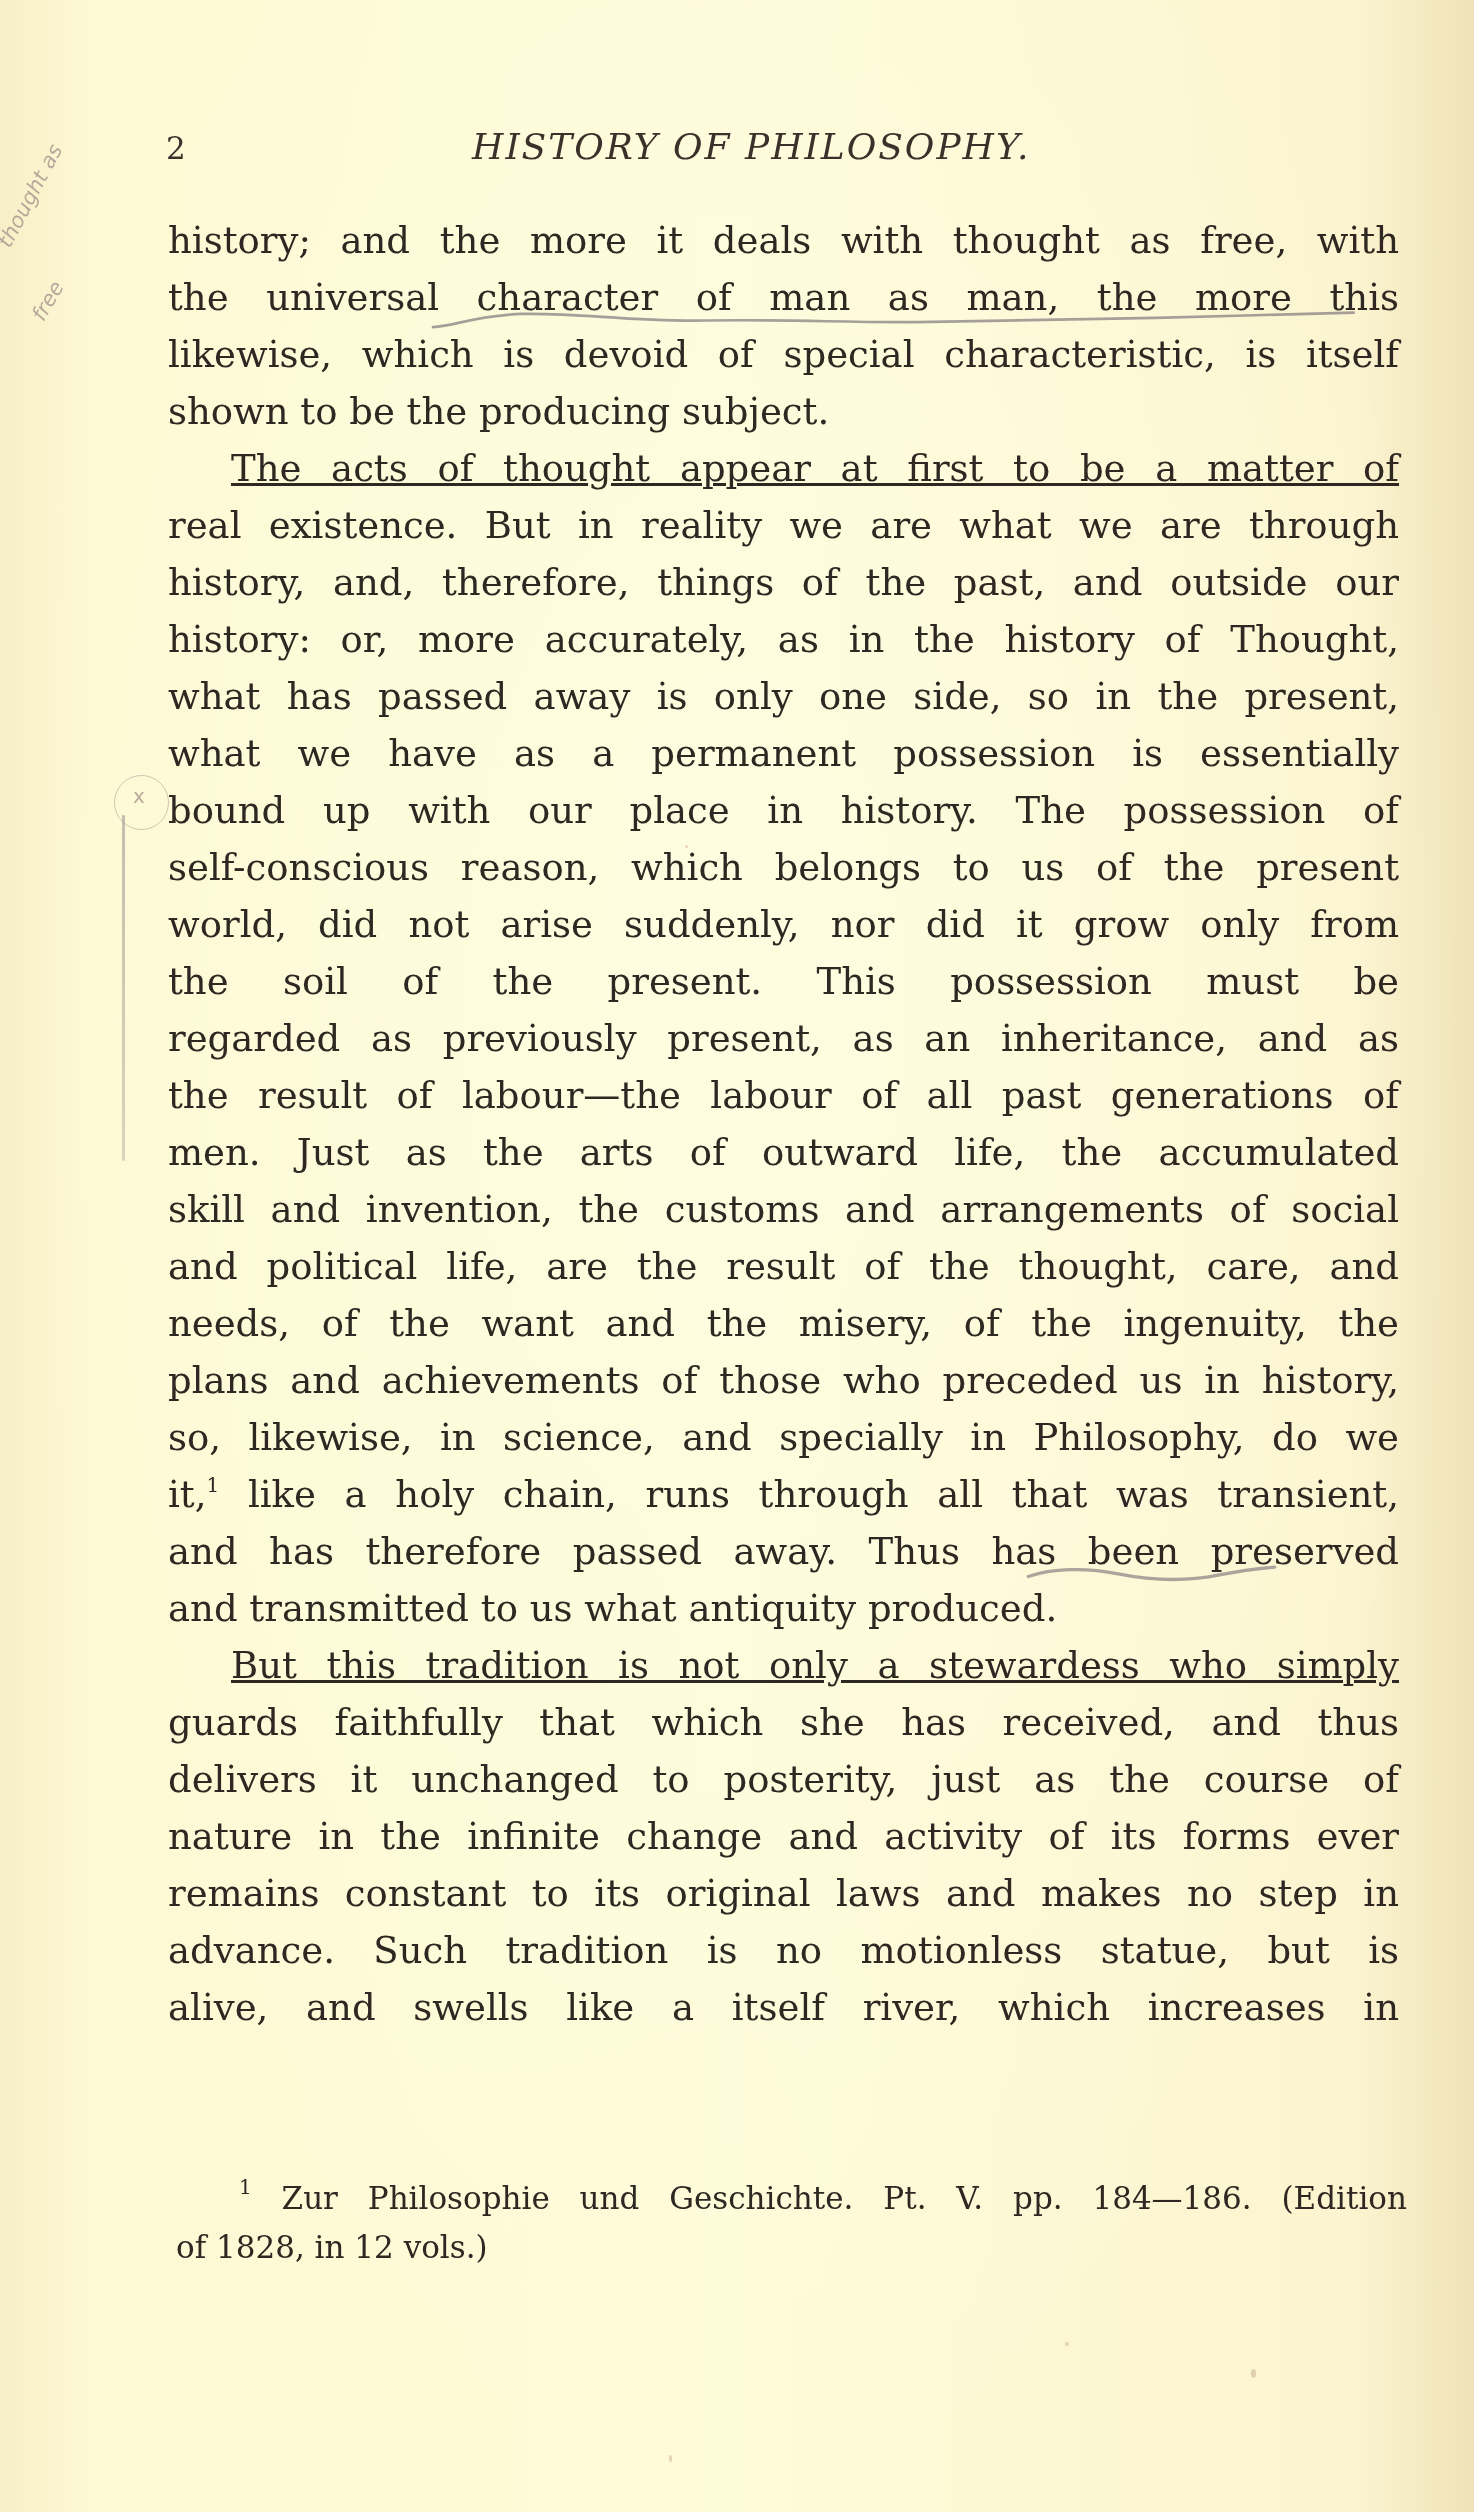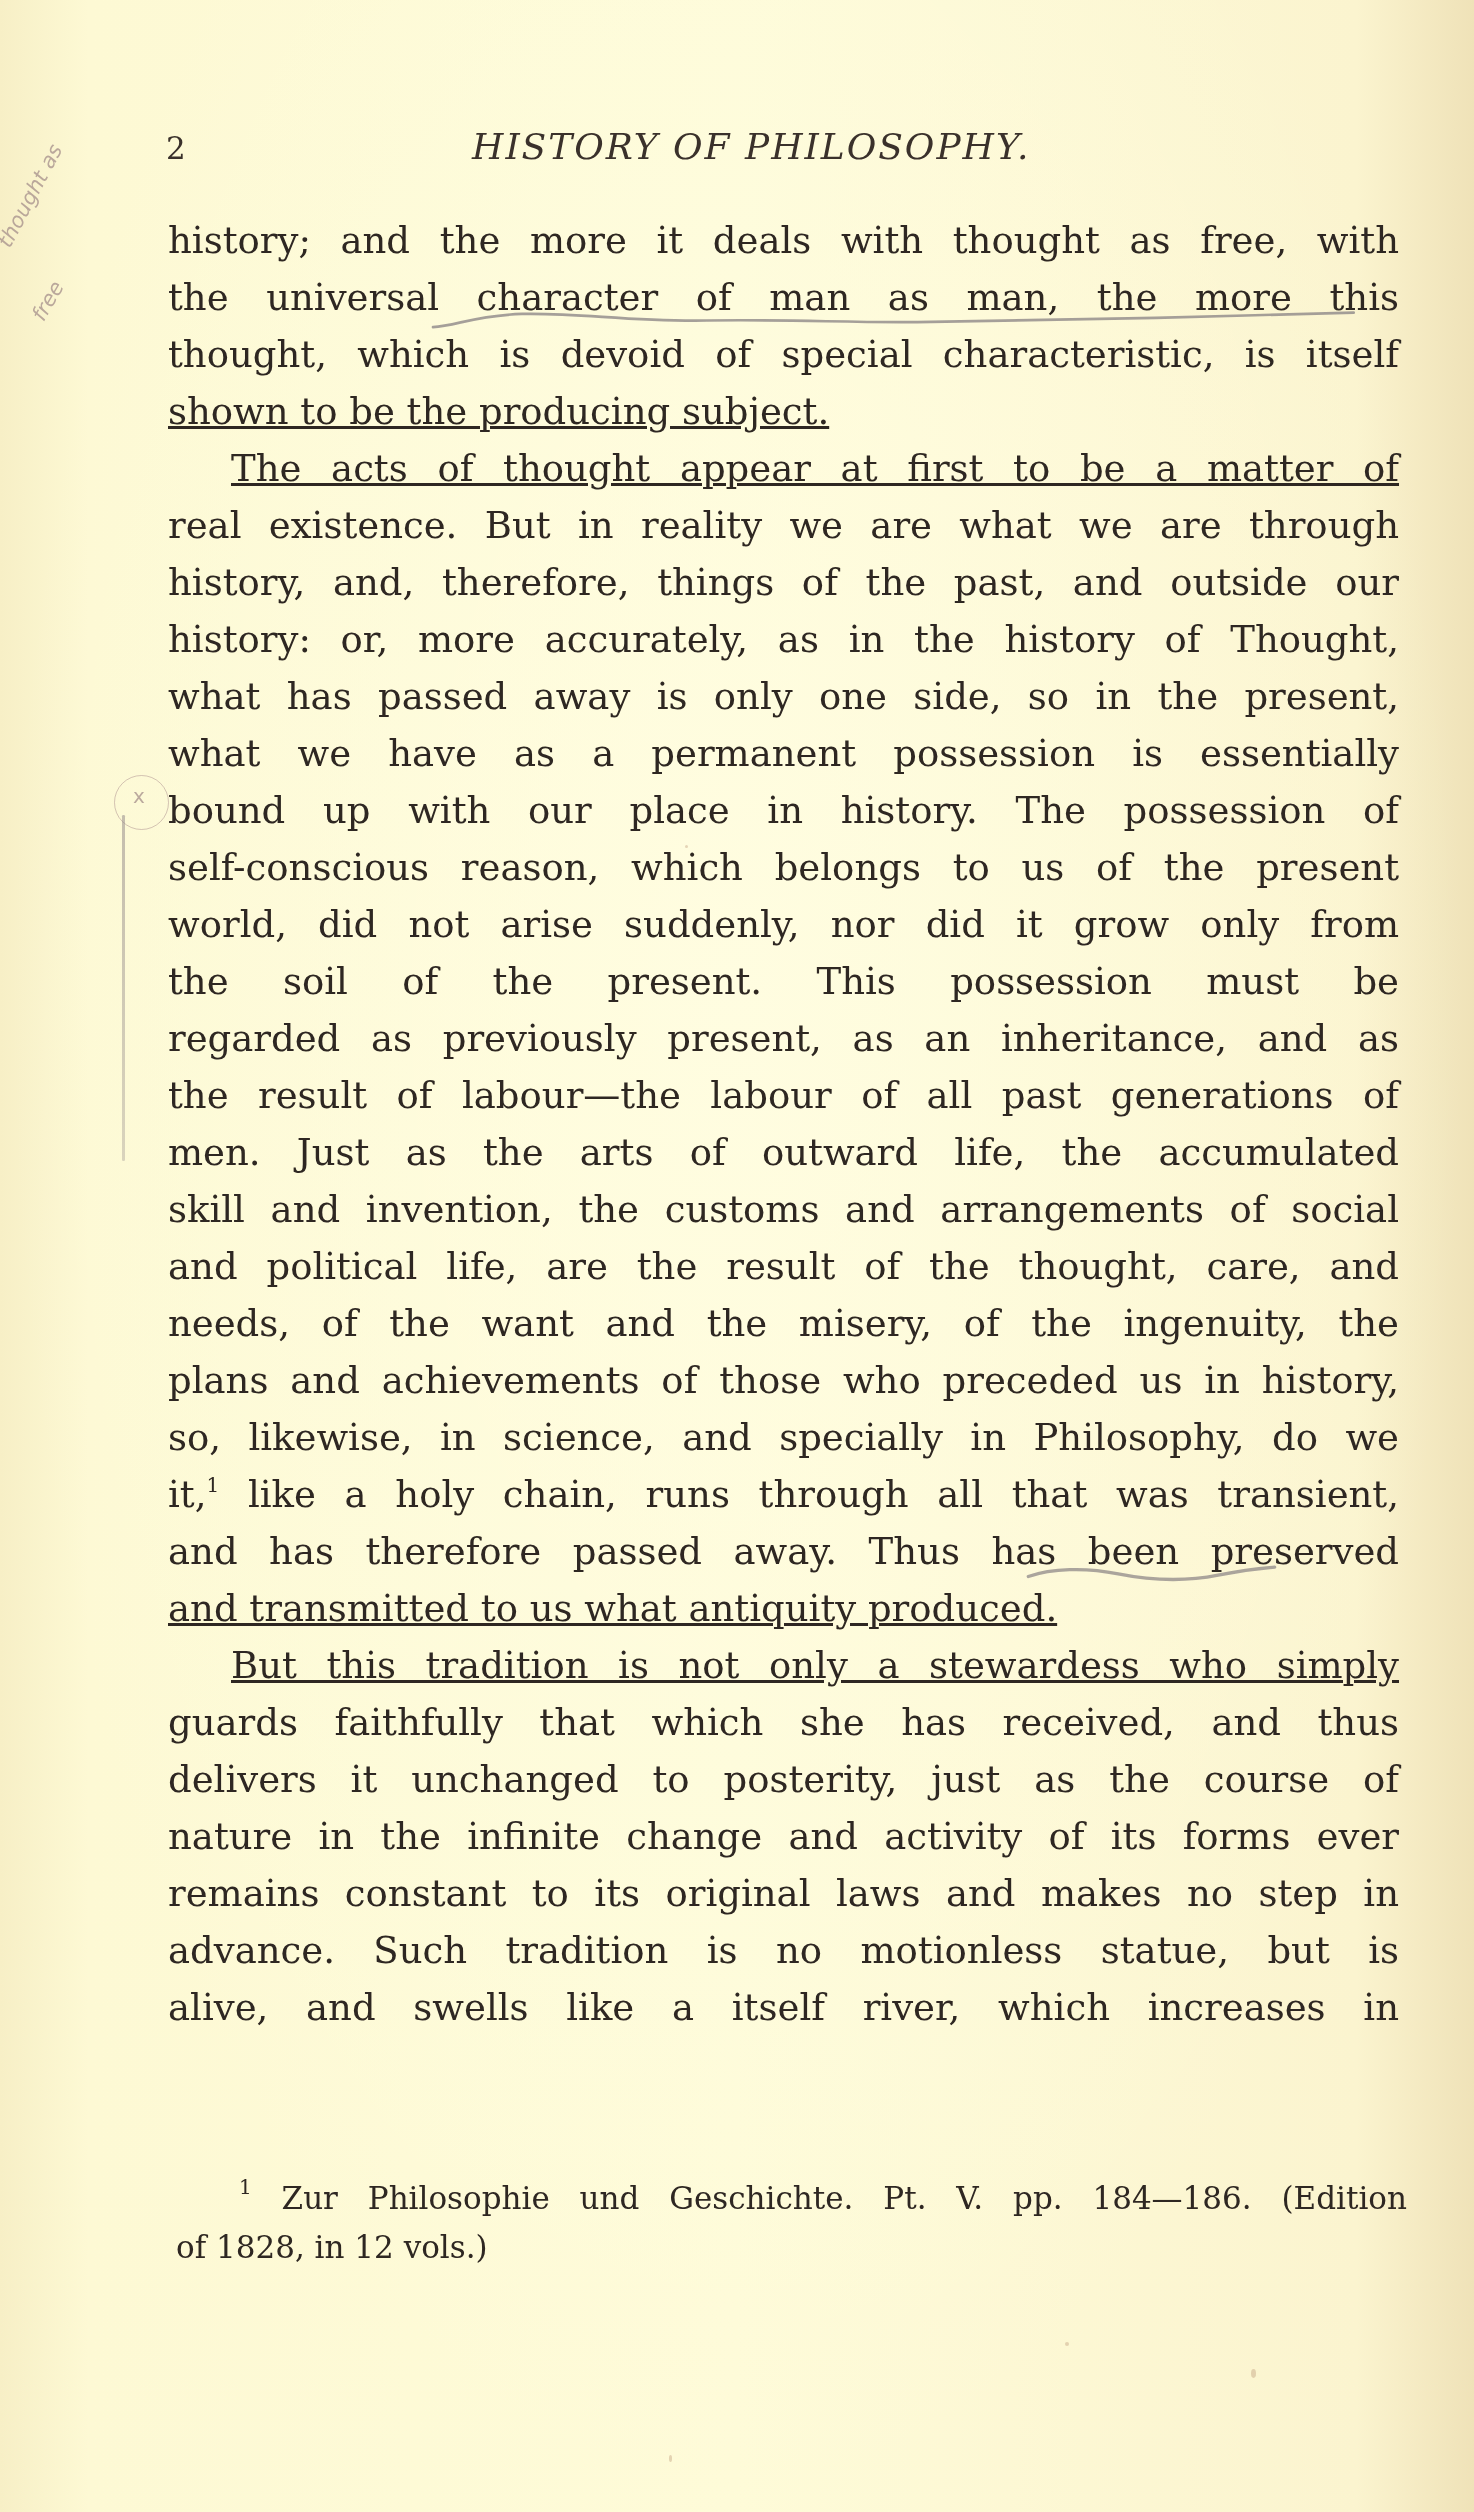--- a/index.html
+++ b/index.html
@@ -28,21 +28,21 @@
     font-style: italic; font-size: 36px; letter-spacing: 2px; color: #3a312b;
   }
   .body-text {
     position: absolute; left: 168px; top: 212px; width: 1231px;
   }
   .line {
     display: block; height: 57px; line-height: 57px;
     font-size: 37px; white-space: nowrap;
     text-align: justify; text-align-last: justify;
   }
-  .line.last { text-align-last: left; text-decoration: underline; }
+  .line.last { text-align-last: left; }
   .line.indent { padding-left: 63px; text-decoration: underline; }
   .footnotes {
     position: absolute; left: 168px; top: 2174px; width: 1231px; margin-left: 8px;
   }
   .fn-line {
     display: block; height: 49px; line-height: 49px; font-size: 31px;
     white-space: nowrap; text-align: justify; text-align-last: justify;
   }
   .fn-line.indent { padding-left: 63px; }
   .fn-line.last { text-align-last: left; }
@@ -88,21 +88,21 @@
   <svg class="pencil-underline" style="left:426px;top:306px;" width="971" height="33" viewBox="0 0 1460 50">
     <path d="M5,32 C40,30 70,14 140,12 C230,10 300,24 420,22 C560,20 640,26 760,24 C880,22 980,20 1100,18 C1200,16 1300,12 1400,10" fill="none" stroke="#8f8888" stroke-width="4" stroke-linecap="round" opacity="0.8"></path>
   </svg>
   <svg class="pencil-underline" style="left:1025px;top:1563px;" width="253" height="27" viewBox="0 0 380 40">
     <path d="M5,20 C40,8 90,6 140,16 C190,26 240,28 290,18 C320,12 350,8 375,6" fill="none" stroke="#8f8888" stroke-width="5" stroke-linecap="round" opacity="0.75"></path>
   </svg>
 
   <div class="body-text">
     <span class="line">history; and the more it deals with thought as free, with</span>
     <span class="line">the universal character of man as man, the more this</span>
-    <span class="line">thought, which is devoid of special characteristic, is itself</span>
+    <span class="line">likewise, which is devoid of special characteristic, is itself</span>
     <span class="line last">shown to be the producing subject.</span>
 
     <span class="line indent">The acts of thought appear at first to be a matter of</span>
     <span class="line">real existence.  But in reality we are what we are through</span>
     <span class="line">history, and, therefore, things of the past, and outside our</span>
     <span class="line">history: or, more accurately, as in the history of Thought,</span>
     <span class="line">what has passed away is only one side, so in the present,</span>
     <span class="line">what we have as a permanent possession is essentially</span>
     <span class="line">bound up with our place in history.  The possession of</span>
     <span class="line">self-conscious reason, which belongs to us of the present</span>

